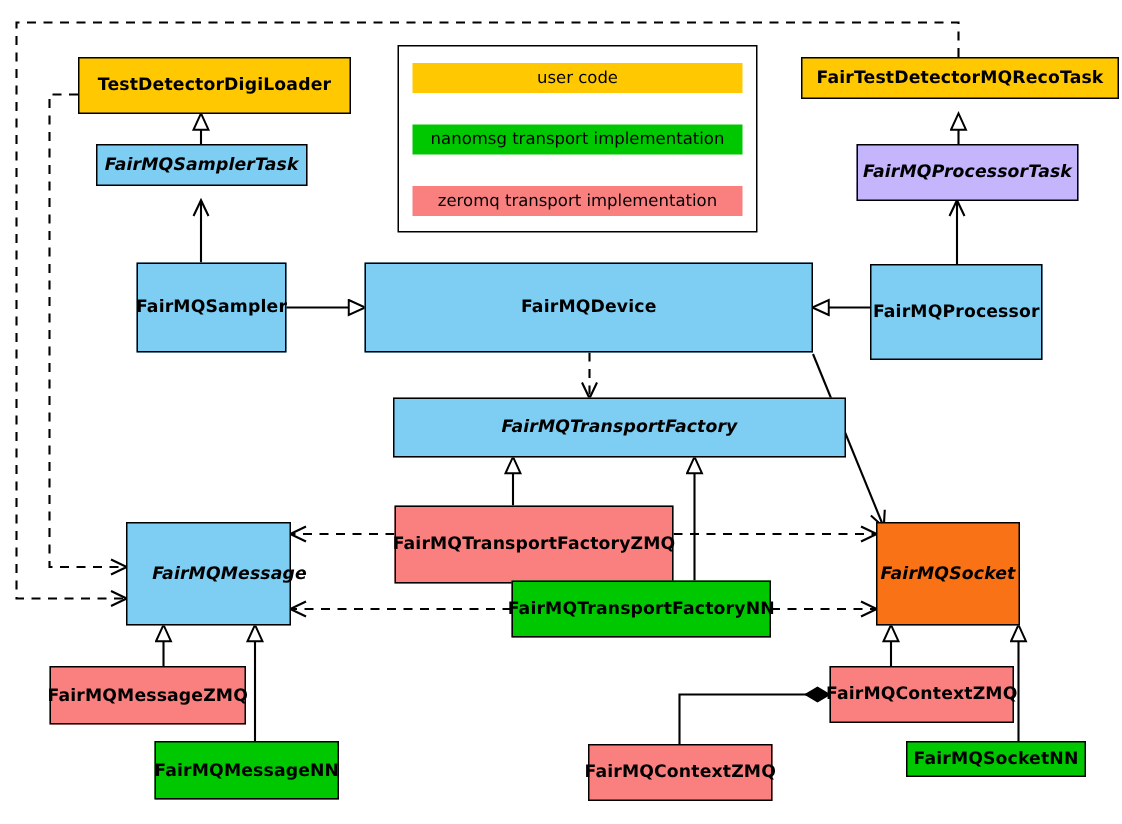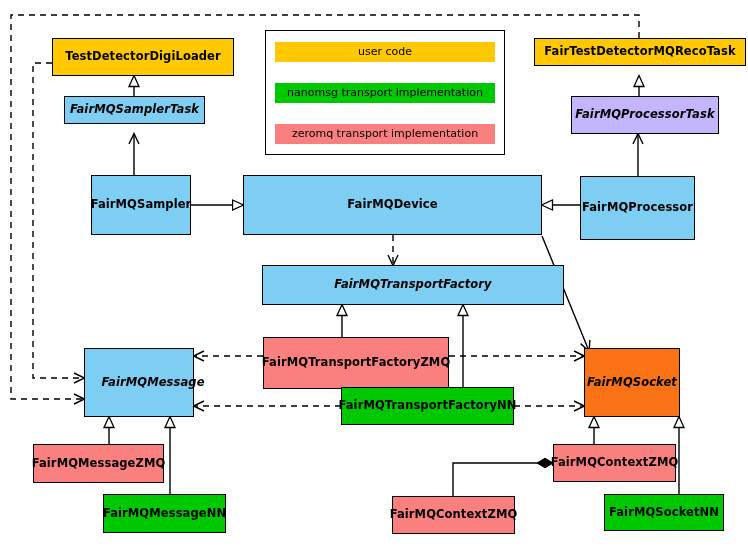--- a/index.html
+++ b/index.html
@@ -190,21 +190,21 @@
       </div>
       <div class="node" style="left: 33px; top: 444px; width: 131px; height: 39px; background: rgb(250, 127, 127); border-color: rgb(0, 0, 0);">
         <span>FairMQMessageZMQ</span>
       </div>
       <div class="node" style="left: 103px; top: 494px; width: 123px; height: 39px; background: rgb(0, 200, 0); border-color: rgb(0, 0, 0);">
         <span>FairMQMessageNN</span>
       </div>
       <div class="node" style="left: 553px; top: 444px; width: 123px; height: 38px; background: rgb(250, 127, 127); border-color: rgb(0, 0, 0);">
         <span>FairMQContextZMQ</span>
       </div>
-      <div class="node" style="left: 604px; top: 494px; width: 120px; height: 37px; background: rgb(0, 200, 0); border-color: rgb(0, 0, 0);">
+      <div class="node" style="left: 604px; top: 494px; width: 120px; height: 24px; background: rgb(0, 200, 0); border-color: rgb(0, 0, 0);">
         <span>FairMQSocketNN</span>
       </div>
       <div class="node" style="left: 392px; top: 496px; width: 123px; height: 38px; background: rgb(250, 127, 127); border-color: rgb(0, 0, 0);">
         <span>FairMQContextZMQ</span>
       </div>
     </div>
 
 </div>
 
 </body></html>

